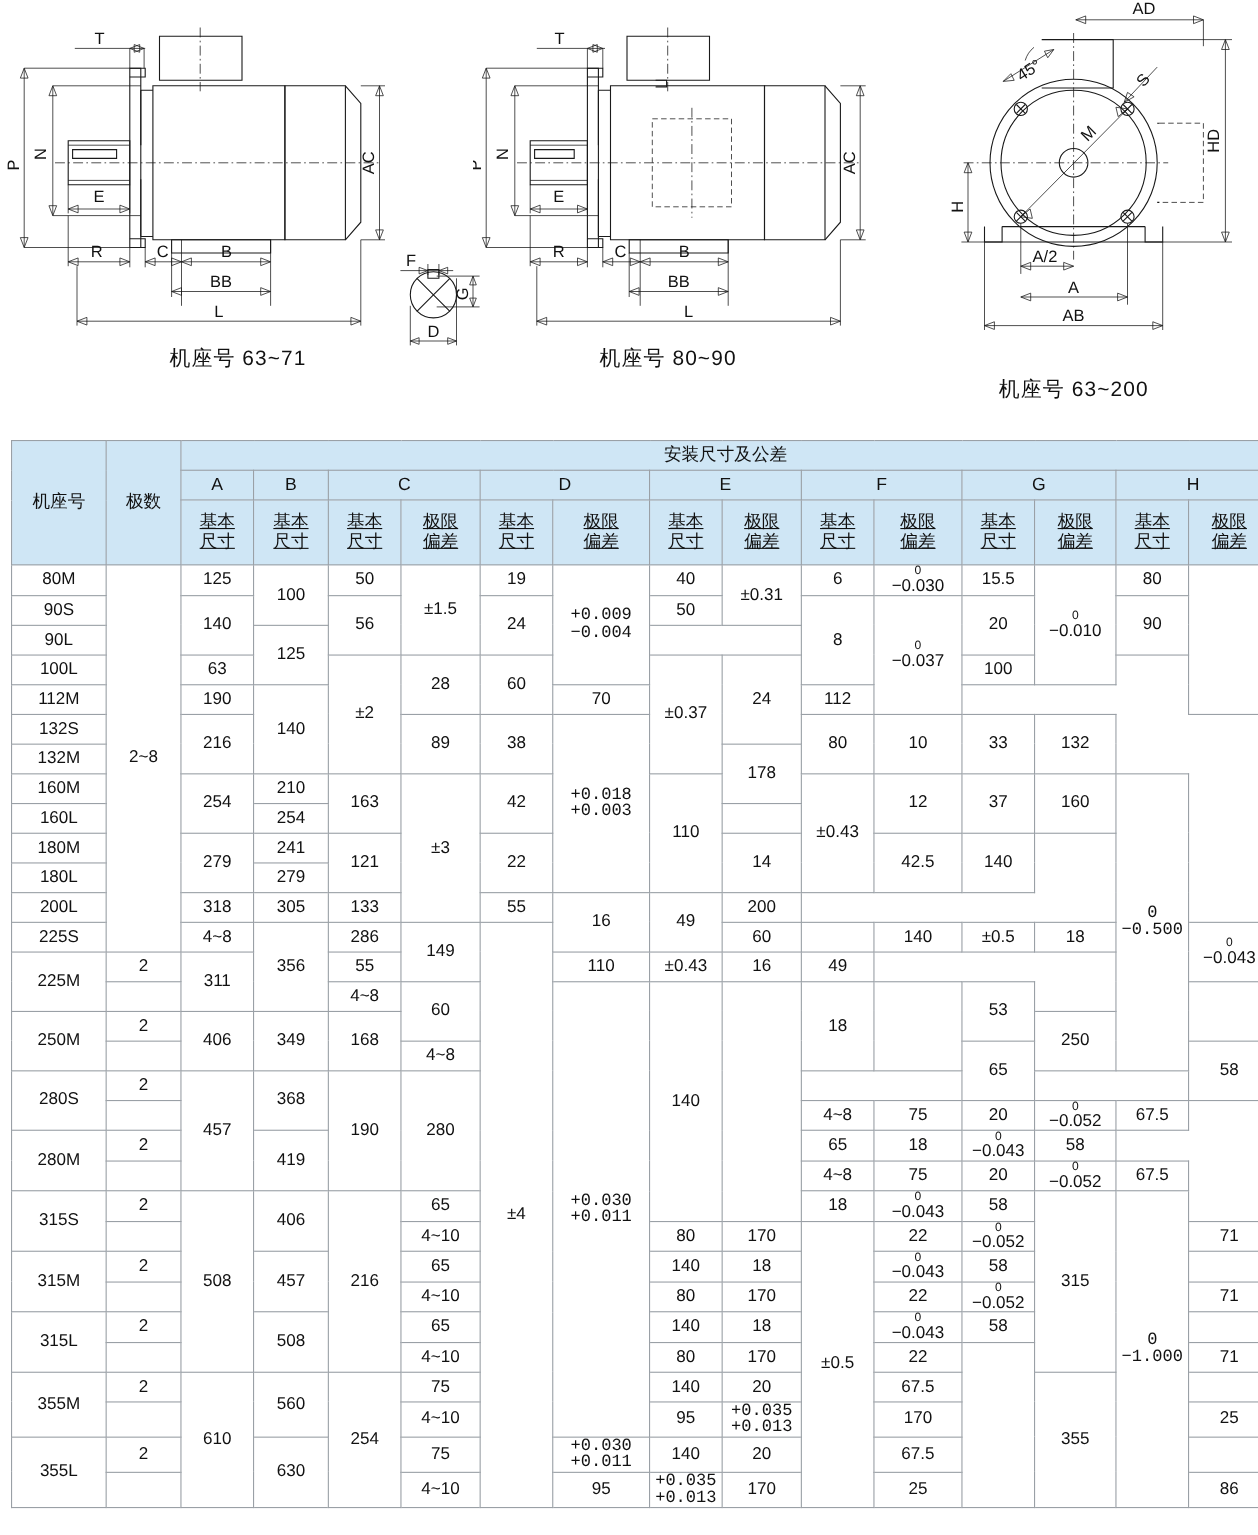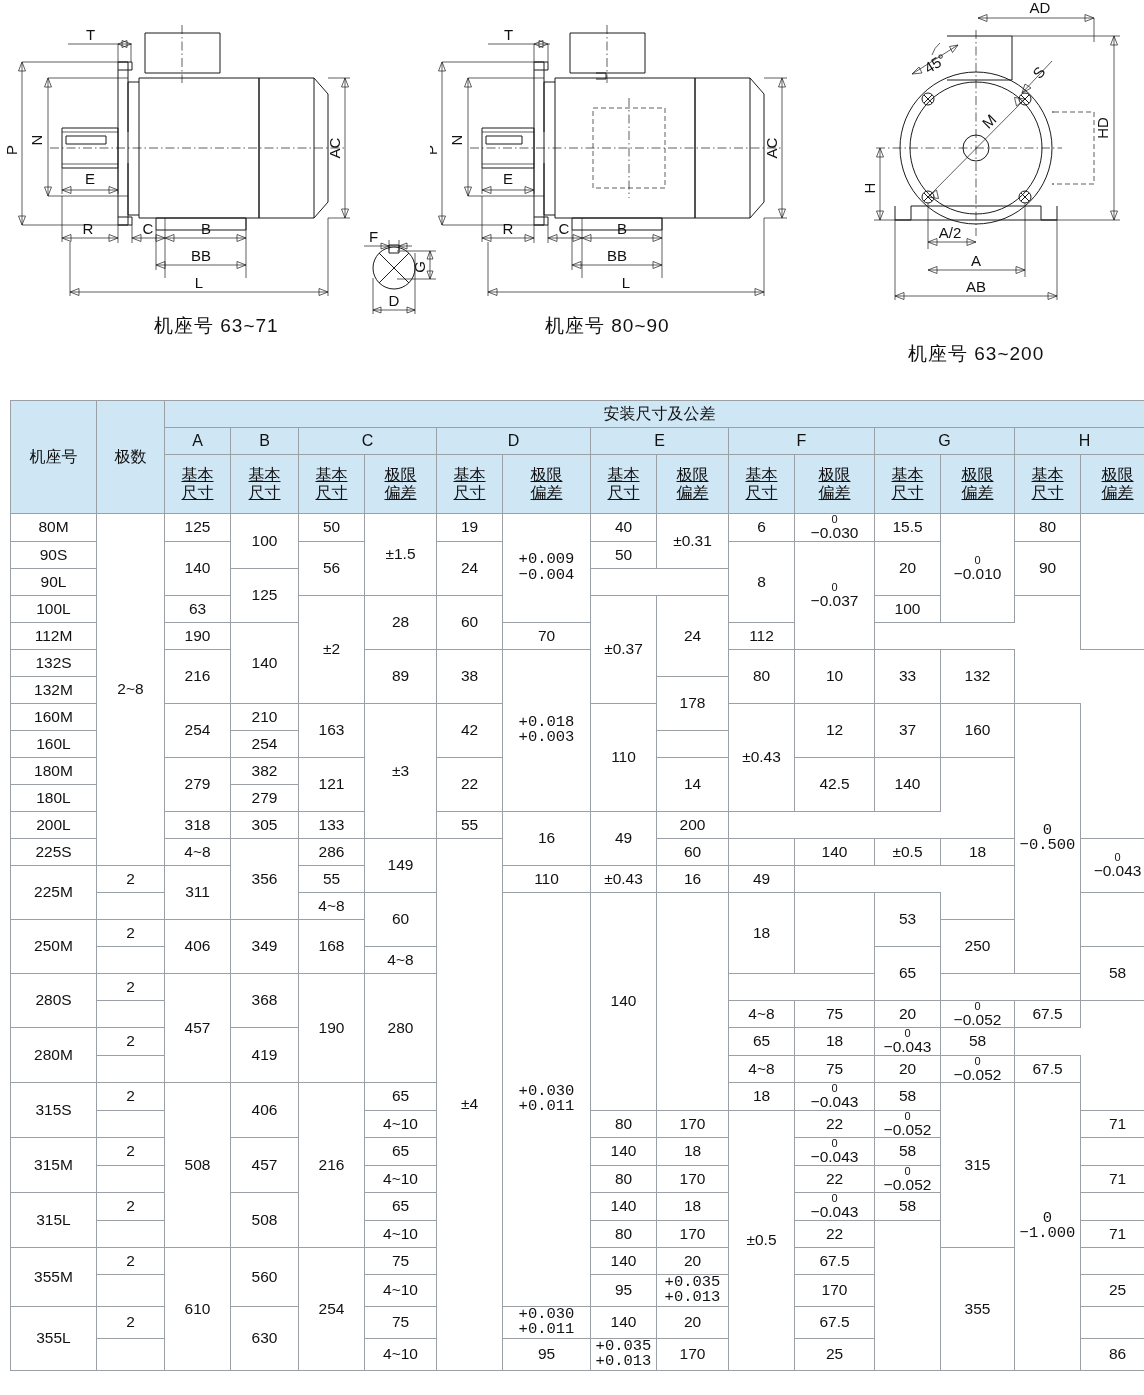--- a/index.html
+++ b/index.html
@@ -523,21 +523,21 @@
             <span class="stk">−0.500</span>
           </td>
         </tr>
         <tr>
           <td>160L</td>
           <td>254</td>
         </tr>
         <tr>
           <td>180M</td>
           <td rowspan="2">279</td>
-          <td>382</td>
+          <td>241</td>
           <td rowspan="2">121</td>
           <td rowspan="2">22</td>
           <td rowspan="2">14</td>
           <td rowspan="2">42.5</td>
           <td rowspan="2">140</td>
         </tr>
         <tr>
           <td>180L</td>
           <td>279</td>
         </tr>

